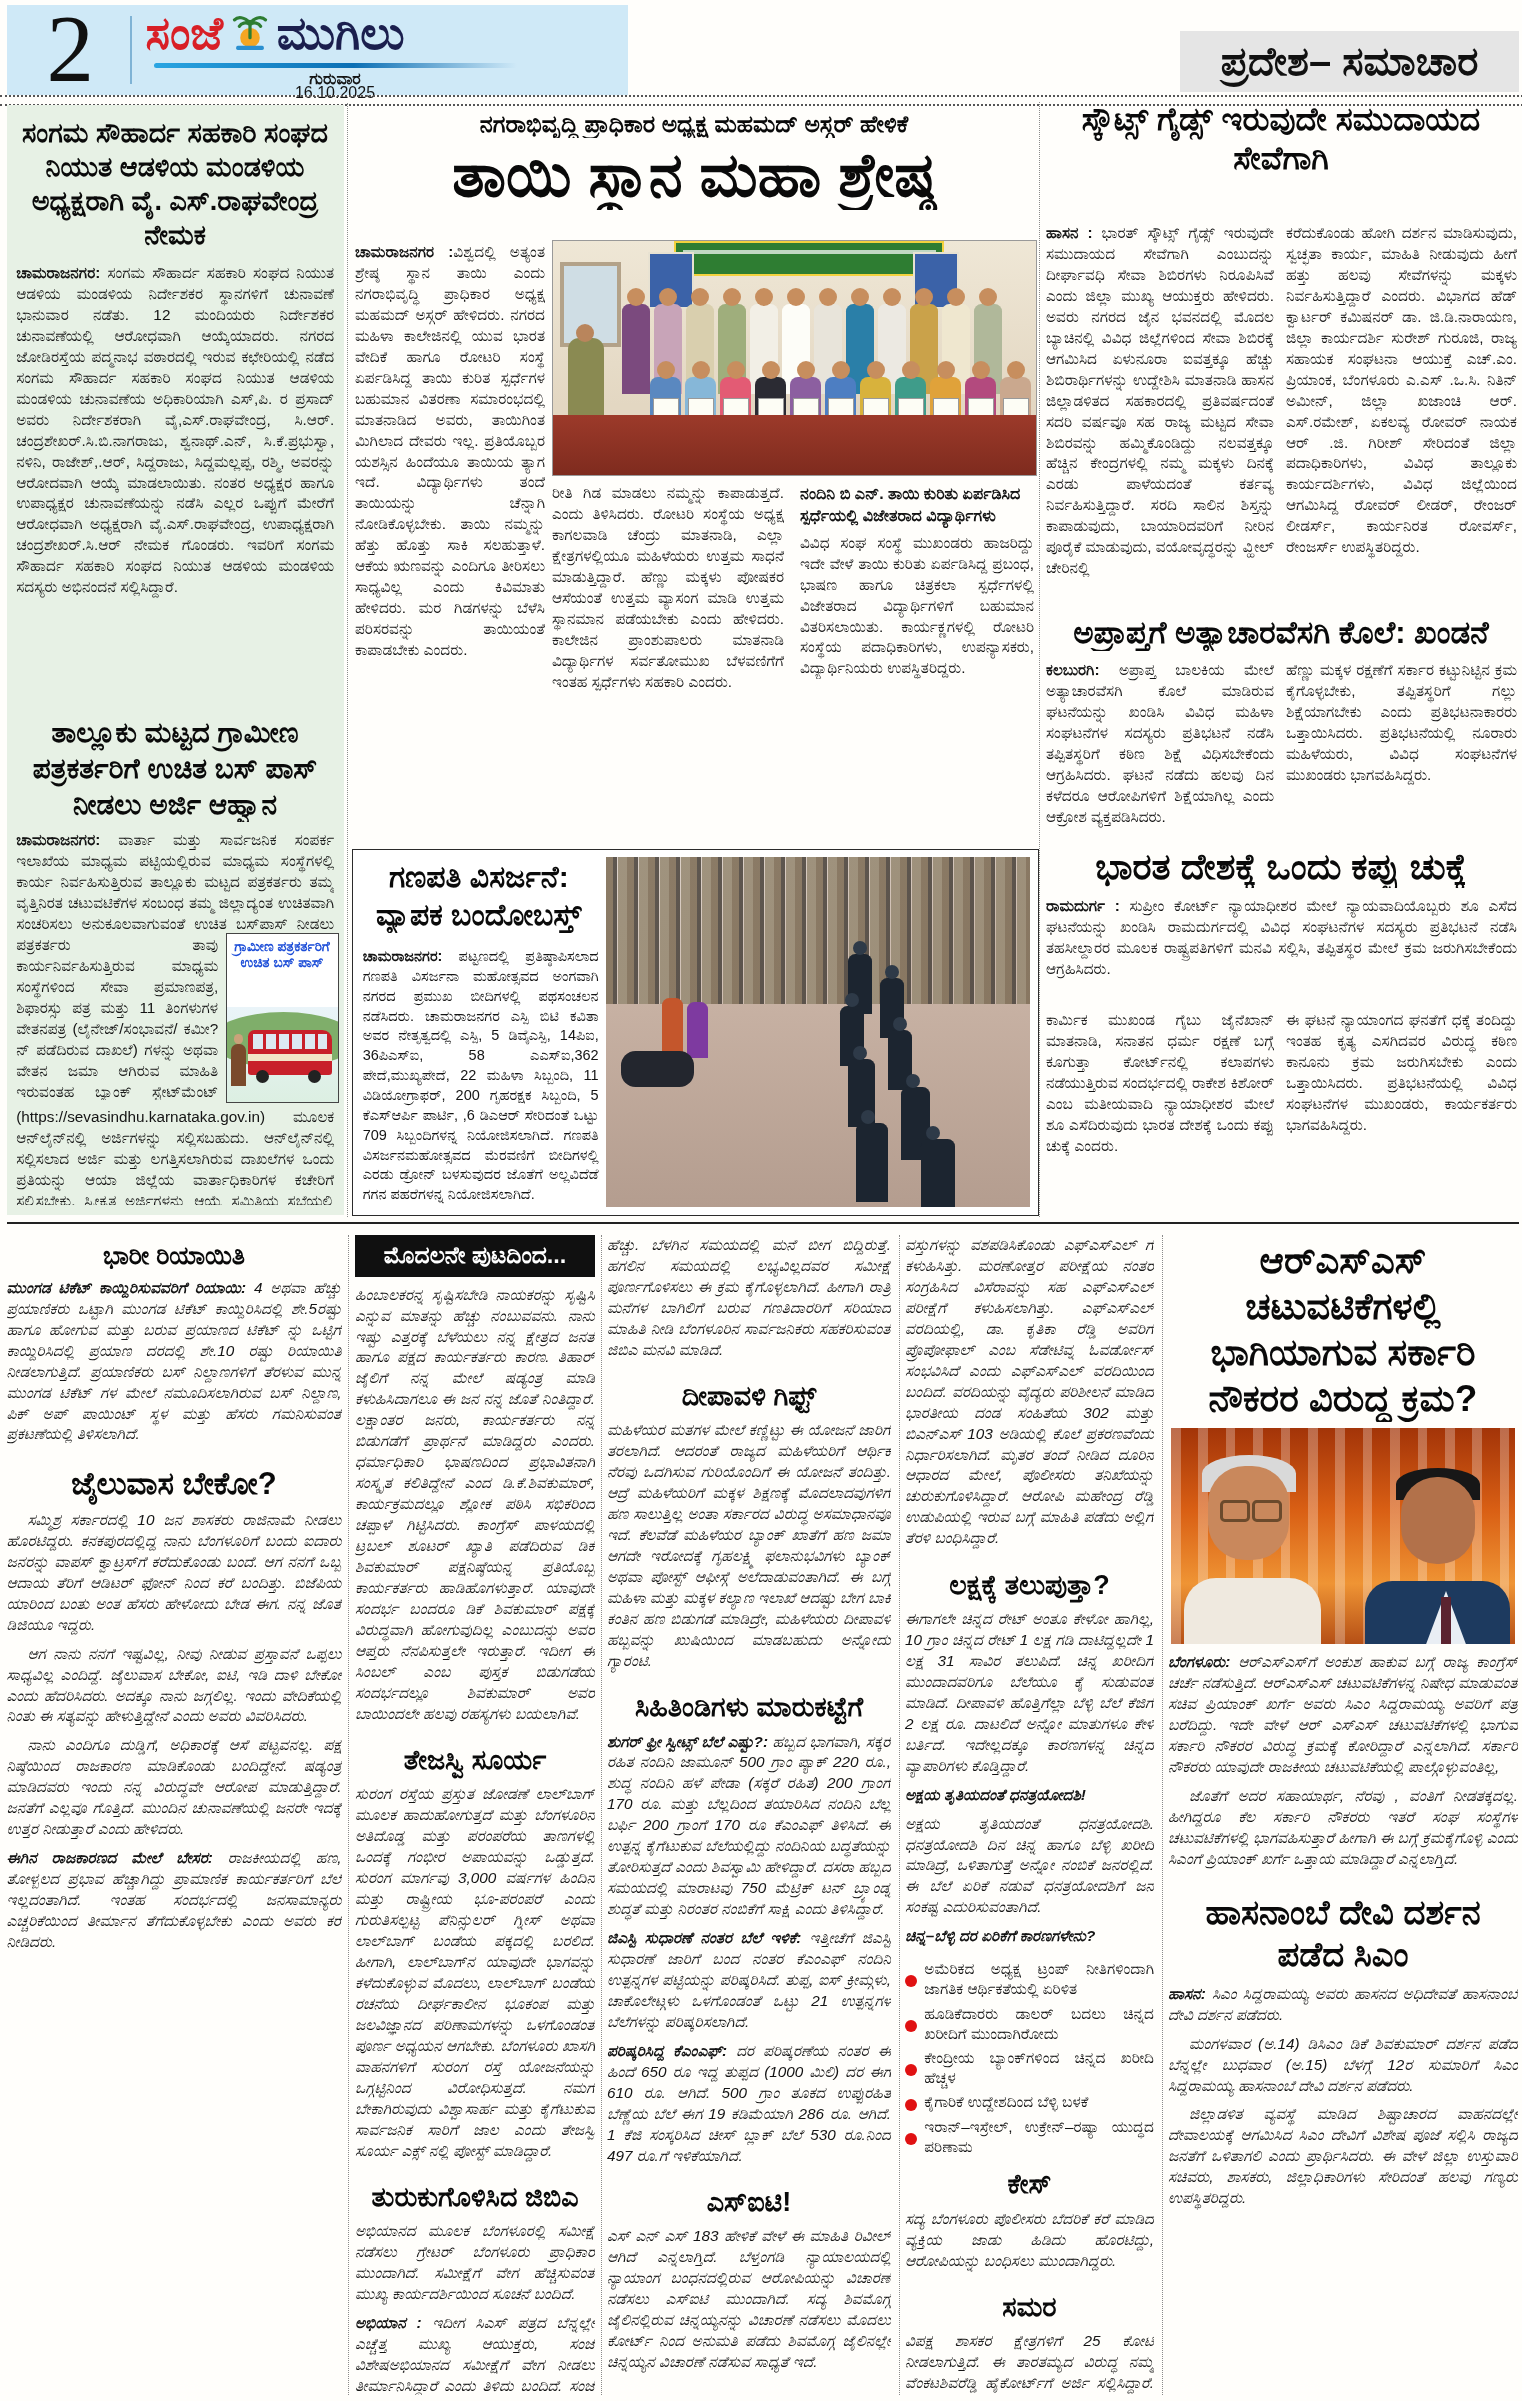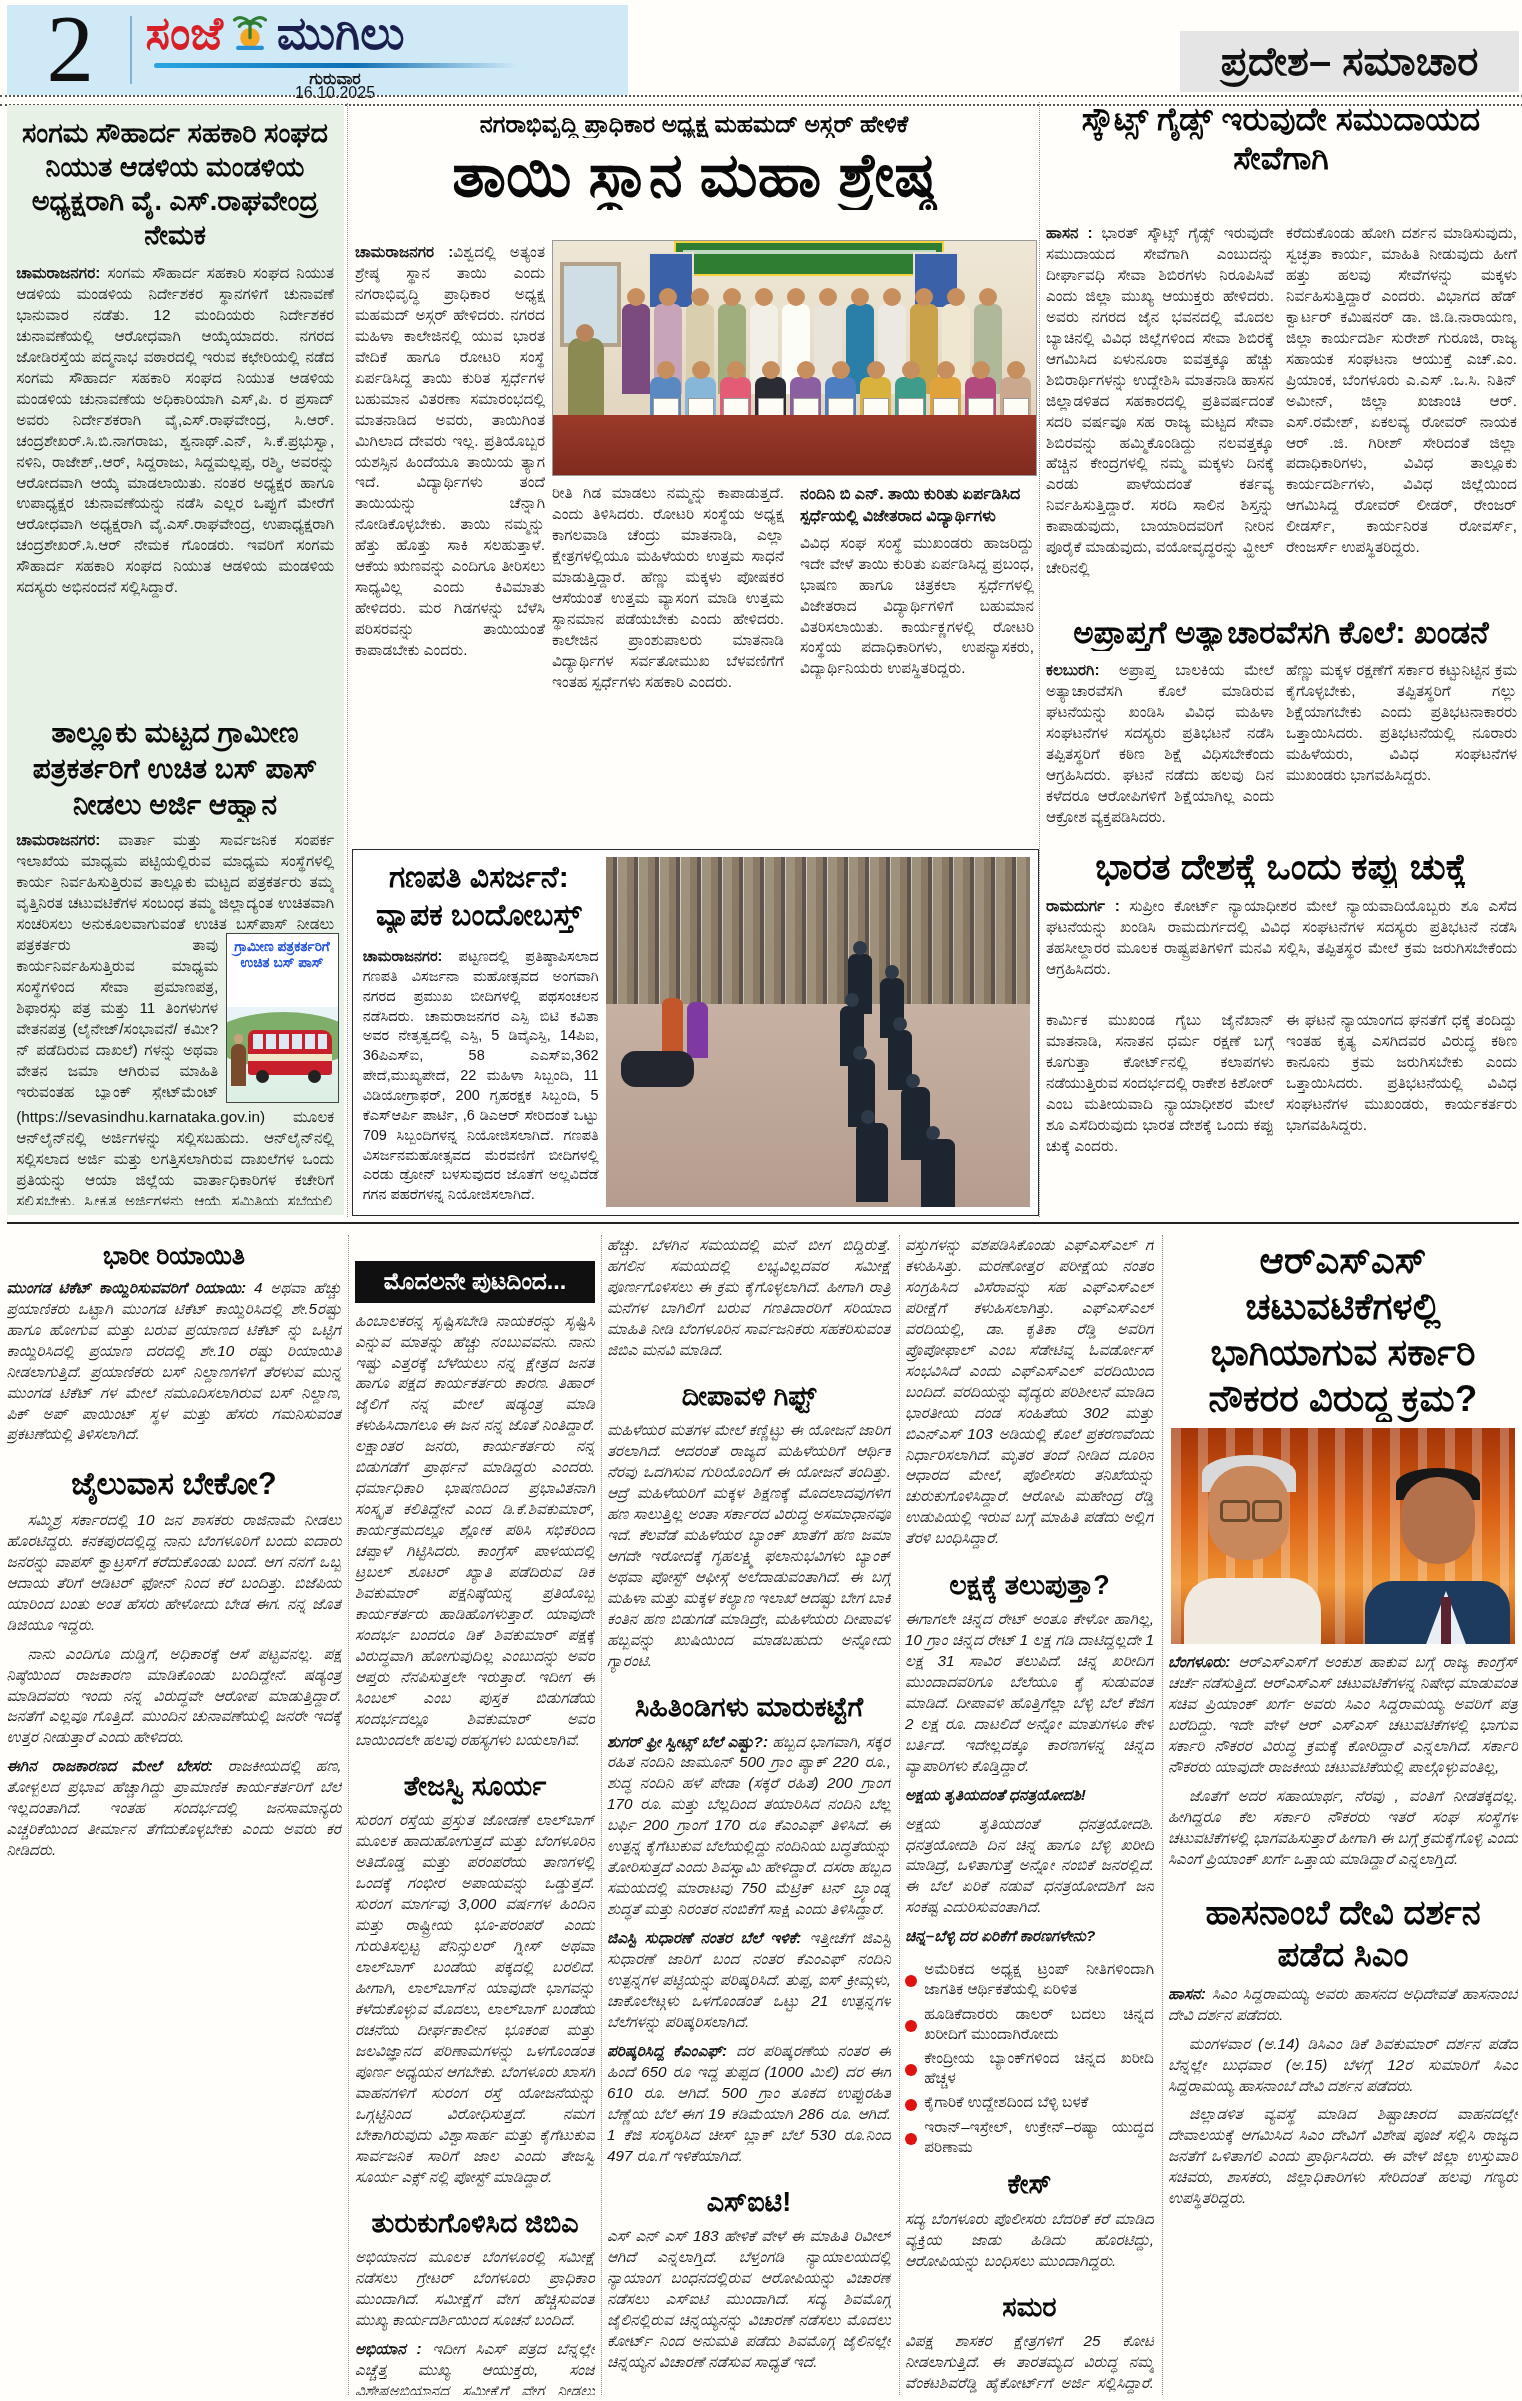--- a/index.html
+++ b/index.html
@@ -88,21 +88,21 @@
   .glass2{position:absolute;left:68px;top:47px;width:24px;height:16px;border:3.2px solid #6b4a2c;border-radius:4.8px;}
   .shirt1{position:absolute;left:0;bottom:0;width:137px;height:69px;border-radius:32px 32px 0 0;background:#efe9df;}
   .head2{position:absolute;right:3.2px;bottom:-3.2px;width:153px;height:178px;}
   .face2{position:absolute;left:42px;top:8px;width:74px;height:87px;border-radius:36px;background:#b2714a;}
   .hair2{position:absolute;left:37px;top:-1.6px;width:84px;height:32px;border-radius:50% 50% 0 0;background:#171717;}
   .suit2{position:absolute;left:6.5px;bottom:0;width:145px;height:66px;border-radius:27.4px 27.4px 0 0;background:#1d3a5f;}
   .vshirt{position:absolute;left:66px;bottom:0;width:0;height:0;border-left:21px solid transparent;border-right:21px solid transparent;border-bottom:56px solid #e9eef4;}
   .tie2{position:absolute;left:82px;bottom:0;width:9.7px;height:50px;background:#5b2330;}
   
   .bcol{position:absolute;top:1235px;overflow:hidden;}
-  .pageone{background:#101010;color:#fff;font-size:23.4px;font-weight:bold;text-align:center;padding:7.3px 0;margin-bottom:8px;margin-top:26px;}
+  .pageone{background:#101010;color:#fff;font-size:23.4px;font-weight:bold;text-align:center;padding:7.3px 0;margin-bottom:8px;}
   .bl{display:flex;gap:7.3px;font-size:15.3px;line-height:1.32;margin:4px 0;text-align:justify;align-items:center;}
   .bl b.dot{width:12px;height:12px;border-radius:50%;background:#e01111;flex:none;margin-top:4px;}
   .runin{font-weight:bold;}
   .midrule{left:6.5px;top:1222px;width:1512px;height:0;border-top:2.4px solid #222;}
 </style>
 </head>
 <body>
 
 <div class="page">
 
@@ -242,20 +242,21 @@
   <div class="abs midrule"></div>
 
   <div class="bcol" style="left:6.5px;width:335px;height:1160px;">
     <div class="sub" style="font-size:25px;margin-top:4.8px;">ಭಾರೀ ರಿಯಾಯಿತಿ</div>
     <div class="txt">
         <p class="noind"><span class="runin">ಮುಂಗಡ ಟಿಕೆಟ್ ಕಾಯ್ದಿರಿಸುವವರಿಗೆ ರಿಯಾಯಿ:</span><span> 4 ಅಥವಾ ಹೆಚ್ಚು ಪ್ರಯಾಣಿಕರು ಒಟ್ಟಾಗಿ ಮುಂಗಡ ಟಿಕೆಟ್ ಕಾಯ್ದಿರಿಸಿದಲ್ಲಿ ಶೇ.5ರಷ್ಟು ಹಾಗೂ ಹೋಗುವ ಮತ್ತು ಬರುವ ಪ್ರಯಾಣದ ಟಿಕೆಟ್ ನ್ನು ಒಟ್ಟಿಗೆ ಕಾಯ್ದಿರಿಸಿದಲ್ಲಿ ಪ್ರಯಾಣ ದರದಲ್ಲಿ ಶೇ.10 ರಷ್ಟು ರಿಯಾಯಿತಿ ನೀಡಲಾಗುತ್ತಿದೆ. ಪ್ರಯಾಣಿಕರು ಬಸ್ ನಿಲ್ದಾಣಗಳಿಗೆ ತೆರಳುವ ಮುನ್ನ ಮುಂಗಡ ಟಿಕೆಟ್ ಗಳ ಮೇಲೆ ನಮೂದಿಸಲಾಗಿರುವ ಬಸ್ ನಿಲ್ದಾಣ, ಪಿಕ್ ಅಪ್ ಪಾಯಿಂಟ್ ಸ್ಥಳ ಮತ್ತು ಹೆಸರು ಗಮನಿಸುವಂತೆ ಪ್ರಕಟಣೆಯಲ್ಲಿ ತಿಳಿಸಲಾಗಿದೆ.</span></p>
       </div>
     <div class="sub" style="font-size:31px;">ಜೈಲುವಾಸ ಬೇಕೋ?</div>
     <div class="txt">
       <p>ಸಮ್ಮಿಶ್ರ ಸರ್ಕಾರದಲ್ಲಿ 10 ಜನ ಶಾಸಕರು ರಾಜಿನಾಮೆ ನೀಡಲು ಹೊರಟಿದ್ದರು. ಕನಕಪುರದಲ್ಲಿದ್ದ ನಾನು ಬೆಂಗಳೂರಿಗೆ ಬಂದು ಐದಾರು ಜನರನ್ನು ವಾಪಸ್ ಕ್ವಾಟ್ರಸ್‌ಗೆ ಕರೆದುಕೊಂಡು ಬಂದೆ. ಆಗ ನನಗೆ ಒಬ್ಬ ಆದಾಯ ತೆರಿಗೆ ಆಡಿಟರ್ ಫೋನ್ ನಿಂದ ಕರೆ ಬಂದಿತ್ತು. ಬಿಜೆಪಿಯ ಯಾರಿಂದ ಬಂತು ಅಂತ ಹೆಸರು ಹೇಳೋದು ಬೇಡ ಈಗ. ನನ್ನ ಜೊತೆ ಡಿಜಿಯೂ ಇದ್ದರು.</p>
+      <p>ಆಗ ನಾನು ನನಗೆ ಇಷ್ಟವಿಲ್ಲ, ನೀವು ನೀಡುವ ಪ್ರಸ್ತಾವನೆ ಒಪ್ಪಲು ಸಾಧ್ಯವಿಲ್ಲ ಎಂದಿದ್ದೆ. ಜೈಲುವಾಸ ಬೇಕೋ, ಐಟಿ, ಇಡಿ ದಾಳಿ ಬೇಕೋ ಎಂದು ಹೆದರಿಸಿದರು. ಅದಕ್ಕೂ ನಾನು ಜಗ್ಗಲಿಲ್ಲ. ಇಂದು ವೇದಿಕೆಯಲ್ಲಿ ನಿಂತು ಈ ಸತ್ಯವನ್ನು ಹೇಳುತ್ತಿದ್ದೇನೆ ಎಂದು ಅವರು ವಿವರಿಸಿದರು.</p>
       <p>ನಾನು ಎಂದಿಗೂ ದುಡ್ಡಿಗೆ, ಅಧಿಕಾರಕ್ಕೆ ಆಸೆ ಪಟ್ಟವನಲ್ಲ. ಪಕ್ಷ ನಿಷ್ಠೆಯಿಂದ ರಾಜಕಾರಣ ಮಾಡಿಕೊಂಡು ಬಂದಿದ್ದೇನೆ. ಷಡ್ಯಂತ್ರ ಮಾಡಿದವರು ಇಂದು ನನ್ನ ವಿರುದ್ಧವೇ ಆರೋಪ ಮಾಡುತ್ತಿದ್ದಾರೆ. ಜನತೆಗೆ ಎಲ್ಲವೂ ಗೊತ್ತಿದೆ. ಮುಂದಿನ ಚುನಾವಣೆಯಲ್ಲಿ ಜನರೇ ಇದಕ್ಕೆ ಉತ್ತರ ನೀಡುತ್ತಾರೆ ಎಂದು ಹೇಳಿದರು.</p>
       <p class="noind"><span class="runin">ಈಗಿನ ರಾಜಕಾರಣದ ಮೇಲೆ ಬೇಸರ:</span><span> ರಾಜಕೀಯದಲ್ಲಿ ಹಣ, ತೋಳ್ಬಲದ ಪ್ರಭಾವ ಹೆಚ್ಚಾಗಿದ್ದು ಪ್ರಾಮಾಣಿಕ ಕಾರ್ಯಕರ್ತರಿಗೆ ಬೆಲೆ ಇಲ್ಲದಂತಾಗಿದೆ. ಇಂತಹ ಸಂದರ್ಭದಲ್ಲಿ ಜನಸಾಮಾನ್ಯರು ಎಚ್ಚರಿಕೆಯಿಂದ ತೀರ್ಮಾನ ತೆಗೆದುಕೊಳ್ಳಬೇಕು ಎಂದು ಅವರು ಕರೆ ನೀಡಿದರು.</span></p>
     </div>
   </div>
 
   <div class="vrule" style="left:348px;top:1235px;height:1160px;"></div>
 
   <div class="bcol" style="left:355px;width:240px;height:1160px;">
     <div class="pageone">ಮೊದಲನೇ ಪುಟದಿಂದ...</div>
     <div class="txt">

